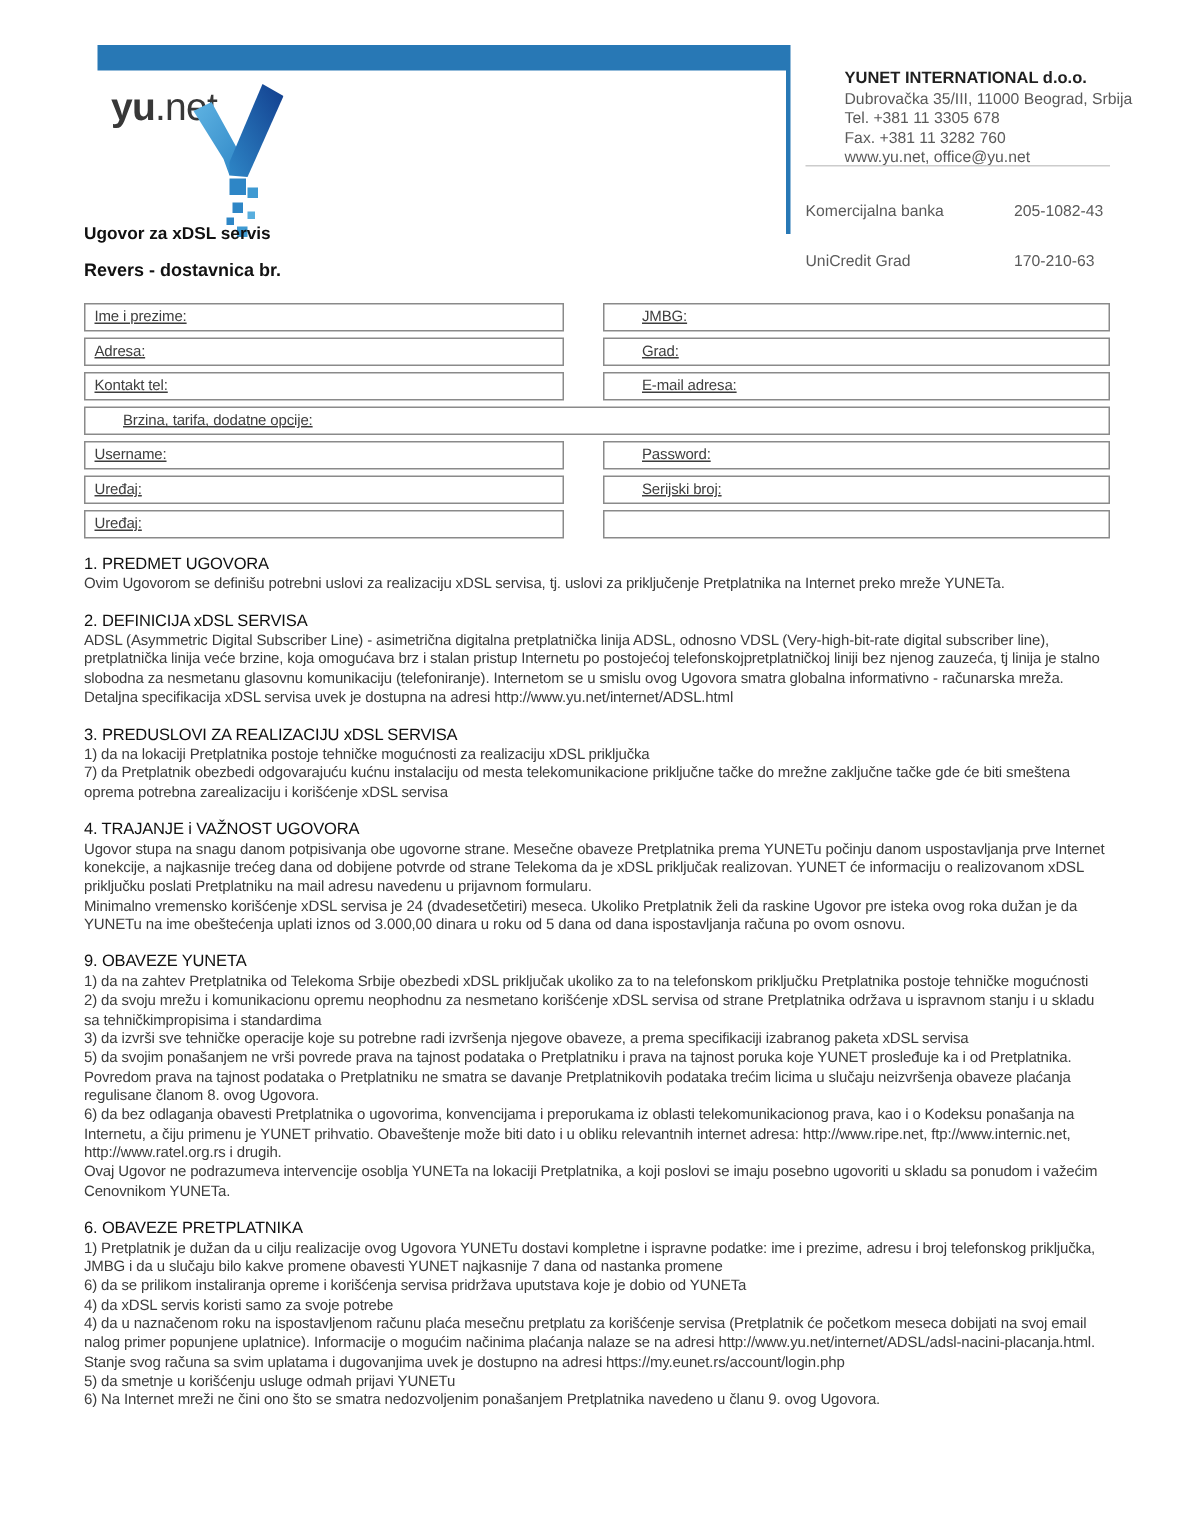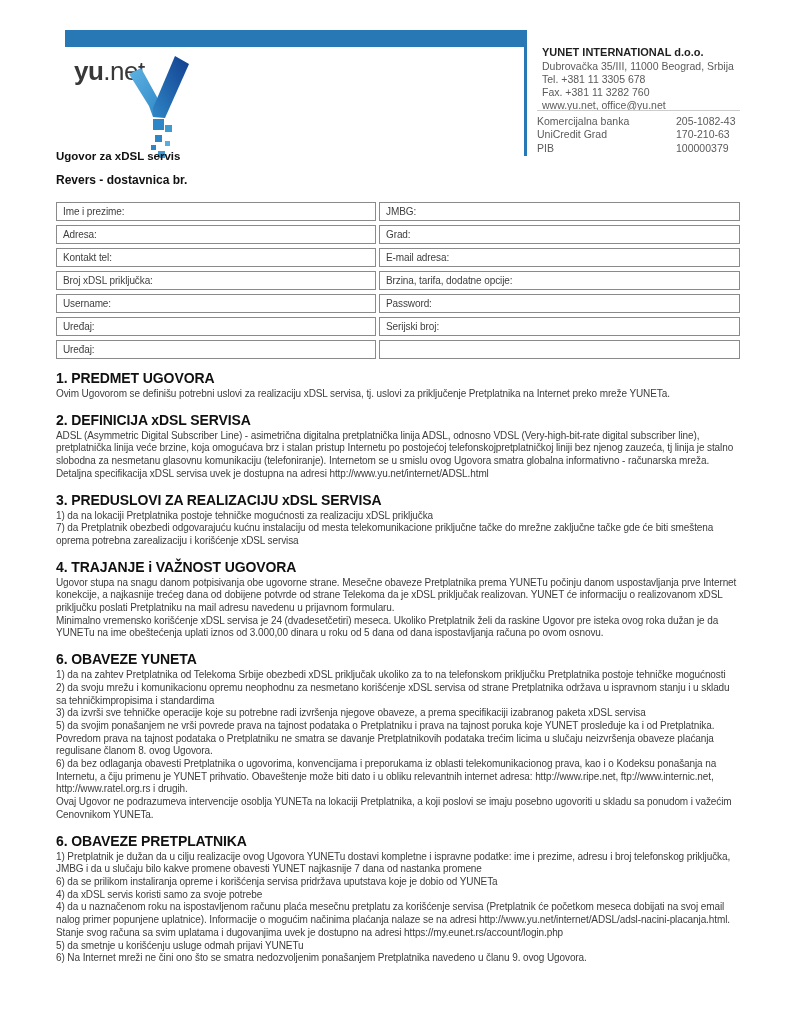--- a/index.html
+++ b/index.html
@@ -25,57 +25,57 @@
   }
   .logo-text {
     position: absolute; left: 74px; top: 56px;
     font-size: 26px; letter-spacing: -0.5px; color: #383838;
     white-space: nowrap;
   }
   .logo-text .yu { font-weight: 700; }
   .logo-text .net { font-weight: 400; }
   .logo-mark { position: absolute; left: 127px; top: 56px; }
   .company {
-    position: absolute; left: 542px; top: 46px; width: 210px;
+    position: absolute; left: 563px; top: 46px; width: 210px;
     font-size: 10.5px; line-height: 13px; color: #5a5a5a;
   }
   .company .cname { font-weight: 700; color: #1f1f1f; font-size: 11px; margin-bottom: 1px; }
   .hdr-divider {
     position: absolute; left: 537px; top: 110px; width: 203px;
     border-top: 1px solid #cccccc;
   }
   .accounts {
     position: absolute; left: 537px; top: 115px; width: 210px;
     font-size: 10.5px; line-height: 13.4px; color: #5a5a5a;
   }
-  .acc-row { display: flex; }
+  .acc-row { display: flex; margin-top: 20px; }
   .acc-row .alabel { width: 139px; flex: none; }
   .acc-row .avalue { flex: 1; }
   
   .content { position: absolute; left: 56px; top: 150px; width: 684px; }
   .doc-title { font-size: 11.5px; font-weight: 700; color: #111; margin: 0; }
   .doc-subtitle { font-size: 12px; font-weight: 700; color: #111; margin: 11px 0 0 0; }
   
   .form { margin-top: 15px; }
-  .frow { display: flex; gap: 3px; margin-bottom: 4px; }
+  .frow { display: flex; gap: 26px; margin-bottom: 4px; text-decoration: underline; }
   .fbox {
     height: 19px; border: 1px solid #8a8a8a; background: #fff;
     display: flex; align-items: center; box-sizing: border-box;
   }
   .fbox-l { width: 320px; flex: none; }
-  .fbox-r { flex: 1; }
+  .fbox-r { flex: 1; padding-left: 19px; }
   .flabel {
     font-size: 10px; color: #3e3e3e; padding-left: 6px;
     letter-spacing: -0.1px; white-space: nowrap;
   }
   
   .sections { margin-top: 9px; }
   .sec { margin-top: 11px; }
   .sec h3 {
-    margin: 0 0 2px 0; font-size: 14px; font-weight: 700;
+    margin: 0 0 2px 0; font-size: 11px; font-weight: 400;
     color: #101010; letter-spacing: -0.1px;
   }
   .sec p {
     margin: 0; font-size: 10px; line-height: 12.7px;
     color: #3d3d3d; letter-spacing: -0.1px;
   }
 </style>
 </head>
 <body>
 
@@ -158,23 +158,20 @@
       </div>
       <div class="frow">
         <div class="fbox fbox-l">
             <span class="flabel">Kontakt tel:</span>
           </div>
         <div class="fbox fbox-r">
             <span class="flabel">E-mail adresa:</span>
           </div>
       </div>
       <div class="frow">
-        <div class="fbox fbox-l">
-            <span class="flabel">Broj xDSL priključka:</span>
-          </div>
         <div class="fbox fbox-r">
             <span class="flabel">Brzina, tarifa, dodatne opcije:</span>
           </div>
       </div>
       <div class="frow">
         <div class="fbox fbox-l">
             <span class="flabel">Username:</span>
           </div>
         <div class="fbox fbox-r">
             <span class="flabel">Password:</span>
@@ -216,21 +213,21 @@
         <p>7) da Pretplatnik obezbedi odgovarajuću kućnu instalaciju od mesta telekomunikacione priključne tačke do mrežne zaključne tačke gde će biti smeštena oprema potrebna zarealizaciju i korišćenje xDSL servisa</p>
       </section>
 
       <section class="sec">
         <h3>4. TRAJANJE i VAŽNOST UGOVORA</h3>
         <p>Ugovor stupa na snagu danom potpisivanja obe ugovorne strane. Mesečne obaveze Pretplatnika prema YUNETu počinju danom uspostavljanja prve Internet konekcije, a najkasnije trećeg dana od dobijene potvrde od strane Telekoma da je xDSL priključak realizovan. YUNET će informaciju o realizovanom xDSL priključku poslati Pretplatniku na mail adresu navedenu u prijavnom formularu.</p>
         <p>Minimalno vremensko korišćenje xDSL servisa je 24 (dvadesetčetiri) meseca. Ukoliko Pretplatnik želi da raskine Ugovor pre isteka ovog roka dužan je da YUNETu na ime obeštećenja uplati iznos od 3.000,00 dinara u roku od 5 dana od dana ispostavljanja računa po ovom osnovu.</p>
       </section>
 
       <section class="sec">
-        <h3>6. OBAVEZE YUNETA</h3>
+        <h3>9. OBAVEZE YUNETA</h3>
         <p>1) da na zahtev Pretplatnika od Telekoma Srbije obezbedi xDSL priključak ukoliko za to na telefonskom priključku Pretplatnika postoje tehničke mogućnosti</p>
         <p>2) da svoju mrežu i komunikacionu opremu neophodnu za nesmetano korišćenje xDSL servisa od strane Pretplatnika održava u ispravnom stanju i u skladu sa tehničkimpropisima i standardima</p>
         <p>3) da izvrši sve tehničke operacije koje su potrebne radi izvršenja njegove obaveze, a prema specifikaciji izabranog paketa xDSL servisa</p>
         <p>5) da svojim ponašanjem ne vrši povrede prava na tajnost podataka o Pretplatniku i prava na tajnost poruka koje YUNET prosleđuje ka i od Pretplatnika. Povredom prava na tajnost podataka o Pretplatniku ne smatra se davanje Pretplatnikovih podataka trećim licima u slučaju neizvršenja obaveze plaćanja regulisane članom 8. ovog Ugovora.</p>
         <p>6) da bez odlaganja obavesti Pretplatnika o ugovorima, konvencijama i preporukama iz oblasti telekomunikacionog prava, kao i o Kodeksu ponašanja na Internetu, a čiju primenu je YUNET prihvatio. Obaveštenje može biti dato i u obliku relevantnih internet adresa: http://www.ripe.net, ftp://www.internic.net, http://www.ratel.org.rs i drugih.</p>
         <p>Ovaj Ugovor ne podrazumeva intervencije osoblja YUNETa na lokaciji Pretplatnika, a koji poslovi se imaju posebno ugovoriti u skladu sa ponudom i važećim Cenovnikom YUNETa.</p>
       </section>
 
       <section class="sec">
         <h3>6. OBAVEZE PRETPLATNIKA</h3>

